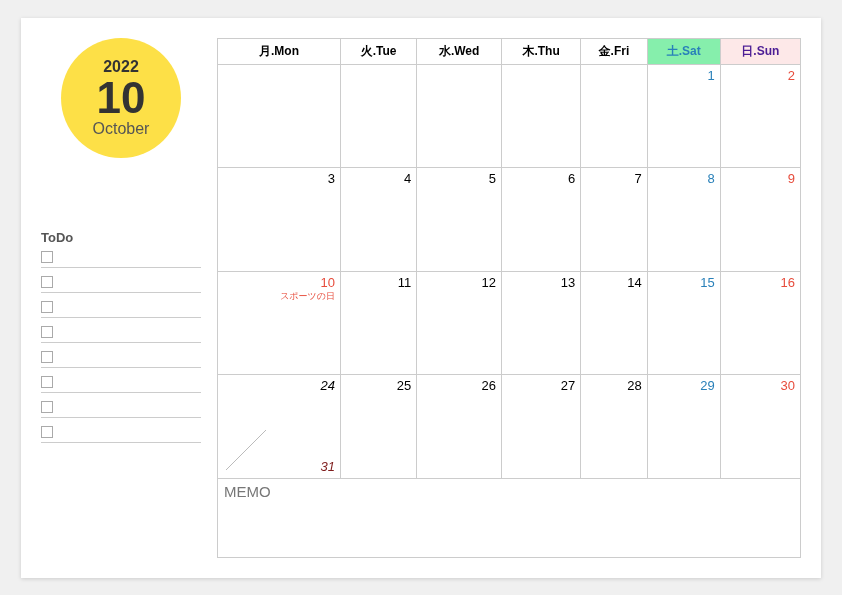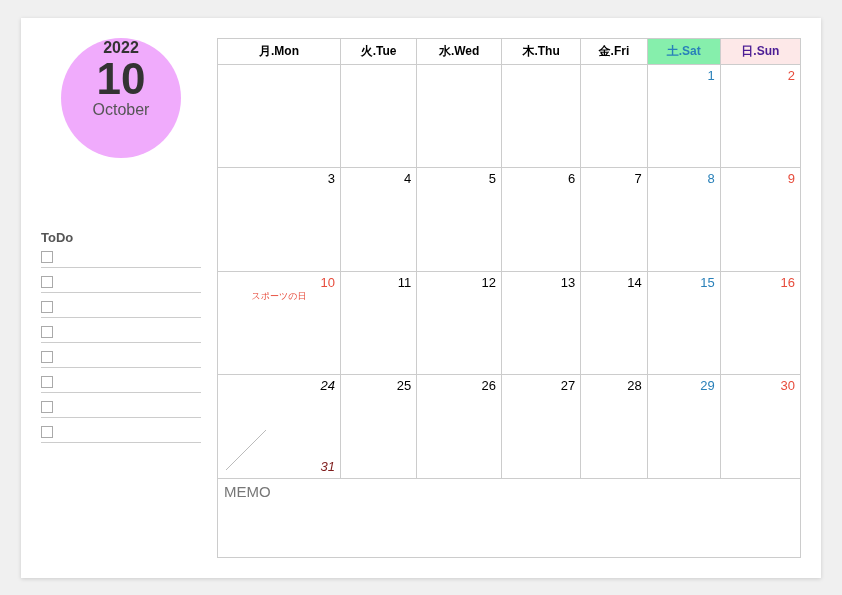--- a/index.html
+++ b/index.html
@@ -28,25 +28,25 @@
       display: flex;
       flex-direction: column;
       align-items: center;
       gap: 12px;
       flex-shrink: 0;
     }
     .month-circle {
       width: 120px;
       height: 120px;
       border-radius: 50%;
-      background: #f0abfc;
+      background: #fde047;
       display: flex;
       flex-direction: column;
       align-items: center;
-      justify-content: flex-start;
+      justify-content: center;
     }
     .year-text {
       font-size: 16px;
       font-weight: bold;
       color: #333;
       line-height: 1.2;
     }
     .month-number {
       font-size: 44px;
       font-weight: bold;
@@ -114,21 +114,21 @@
       text-align: right;
       display: block;
     }
     .day-num.sat { color: #2980b9; }
     .day-num.sun { color: #e74c3c; }
     .day-num.holiday { color: #e74c3c; }
     .holiday-label {
       font-size: 9px;
       color: #e74c3c;
       display: block;
-      text-align: center;
+      text-align: right;
     }
     .memo-row td {
       height: 50px;
       vertical-align: top;
       font-size: 15px;
       color: #777;
       padding: 4px 6px;
     }
     .slash-area {
       position: relative;

